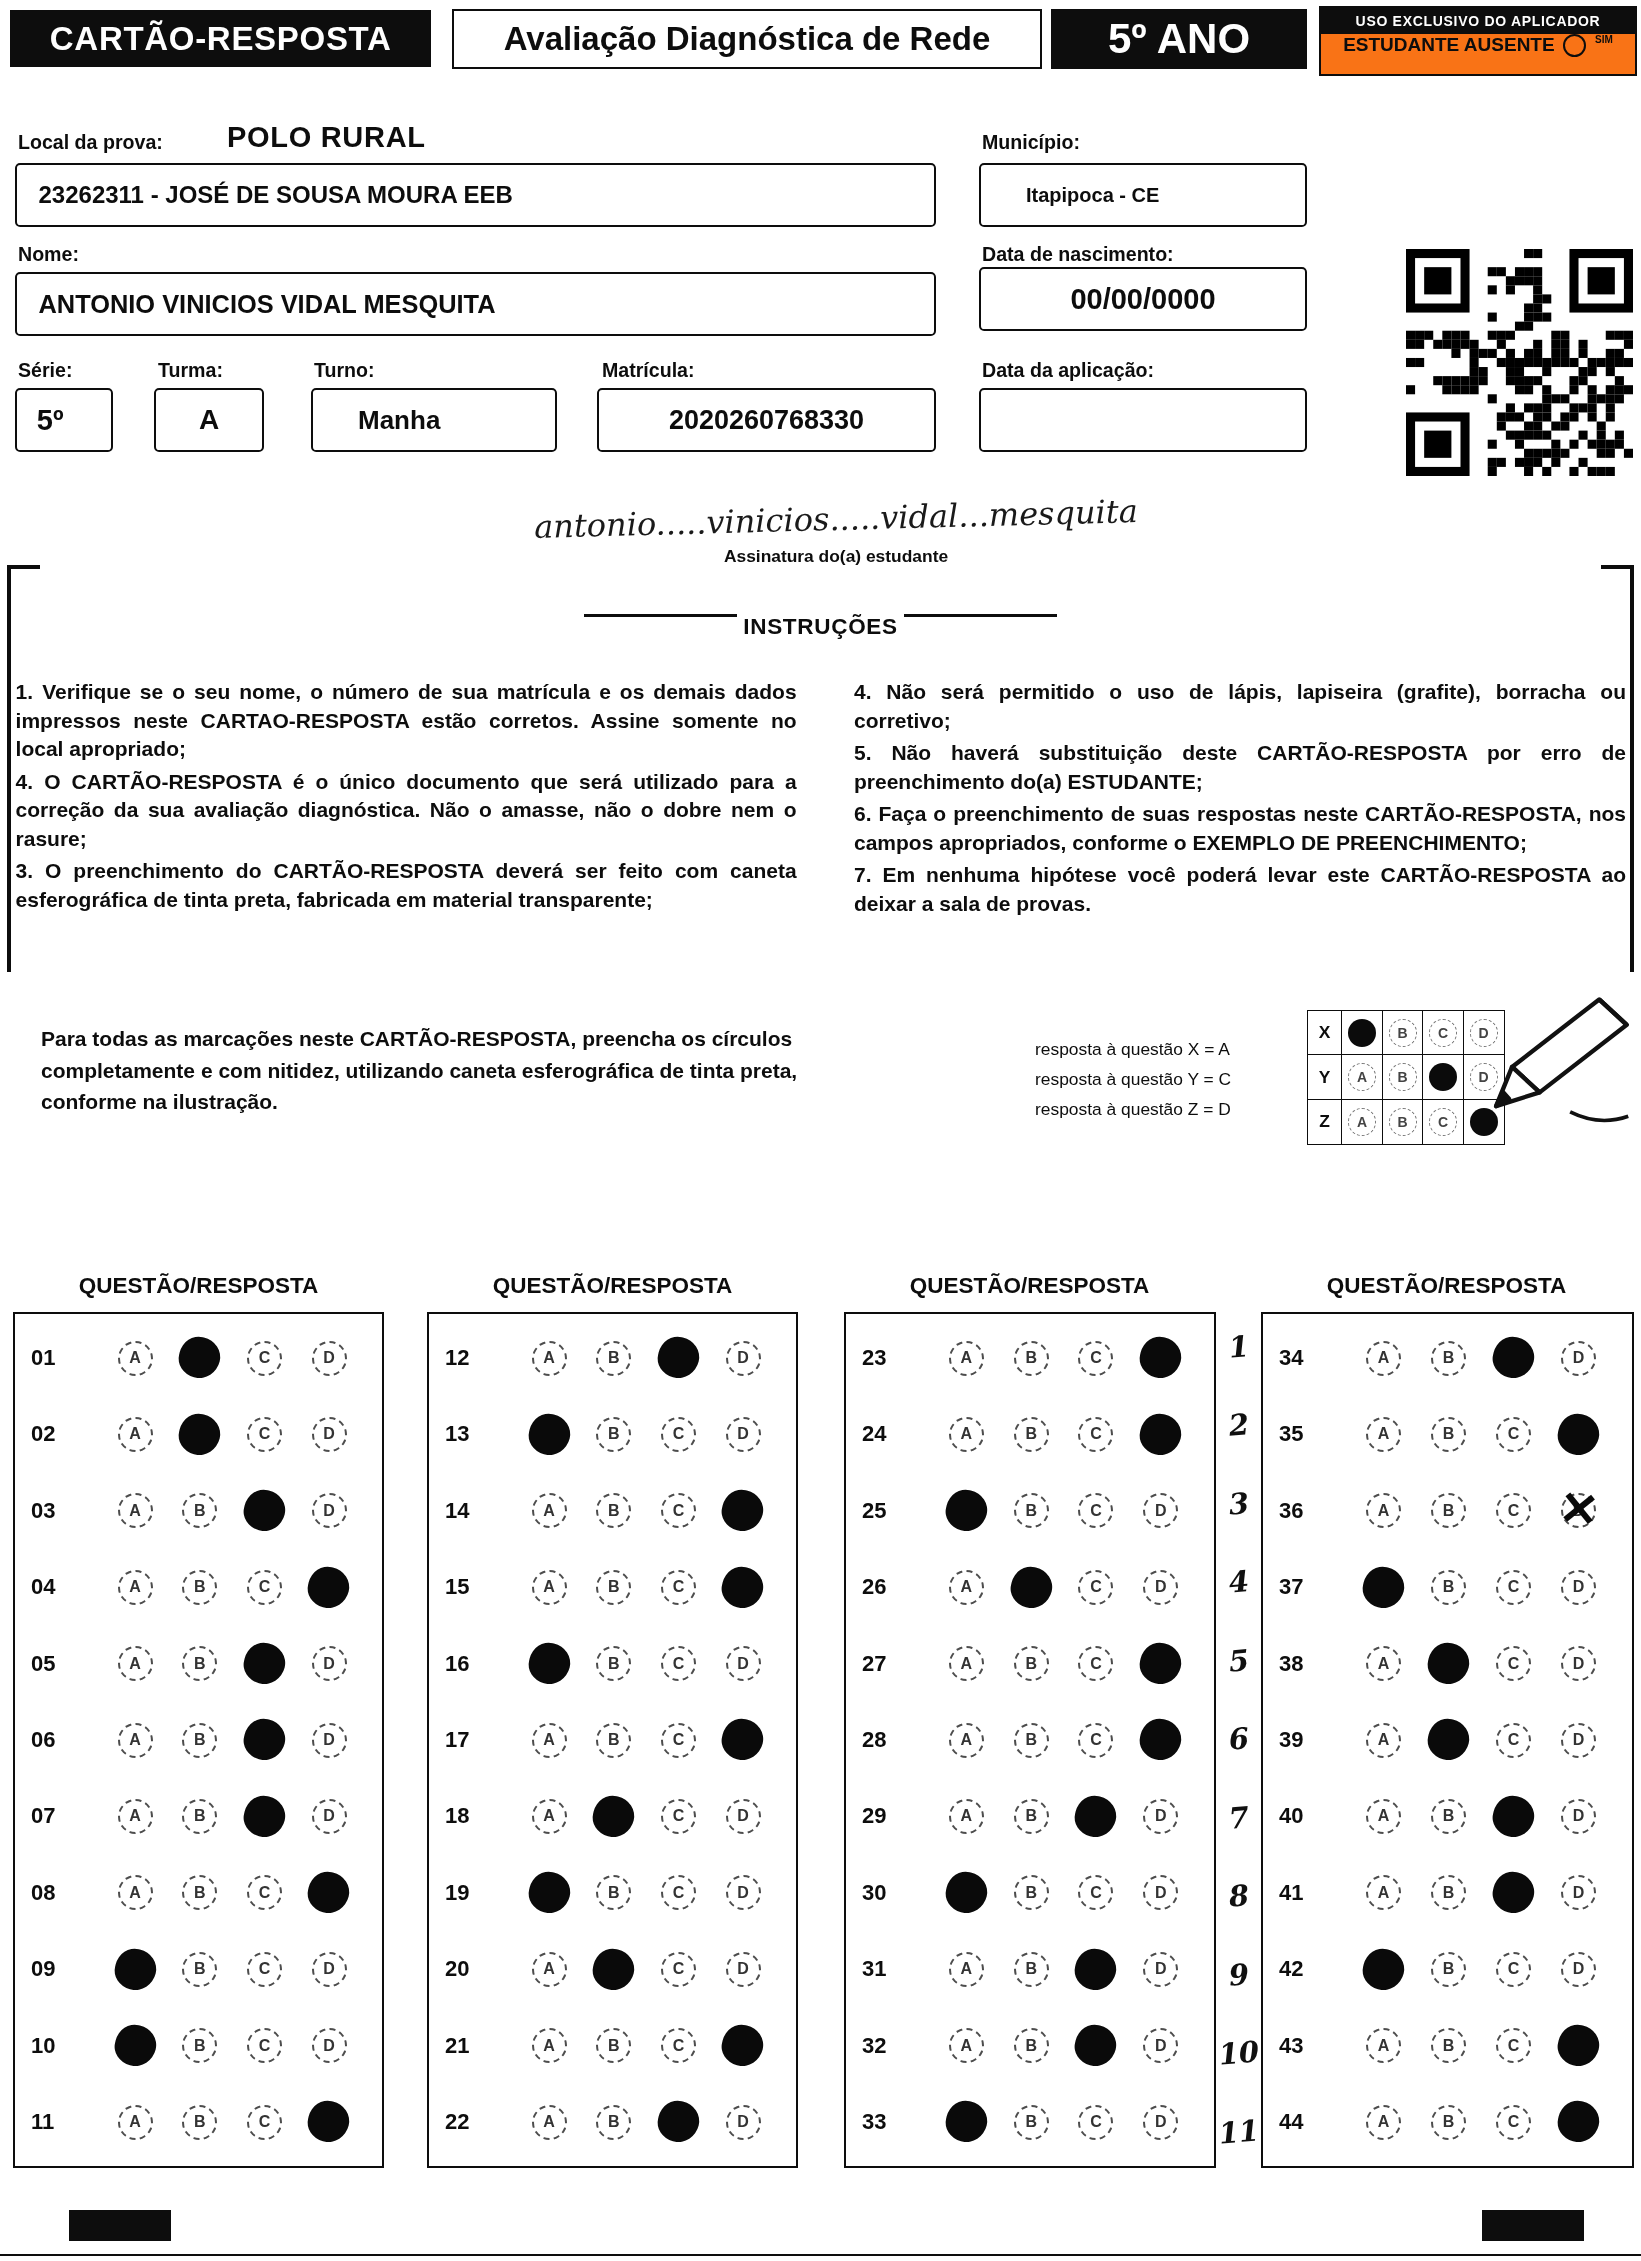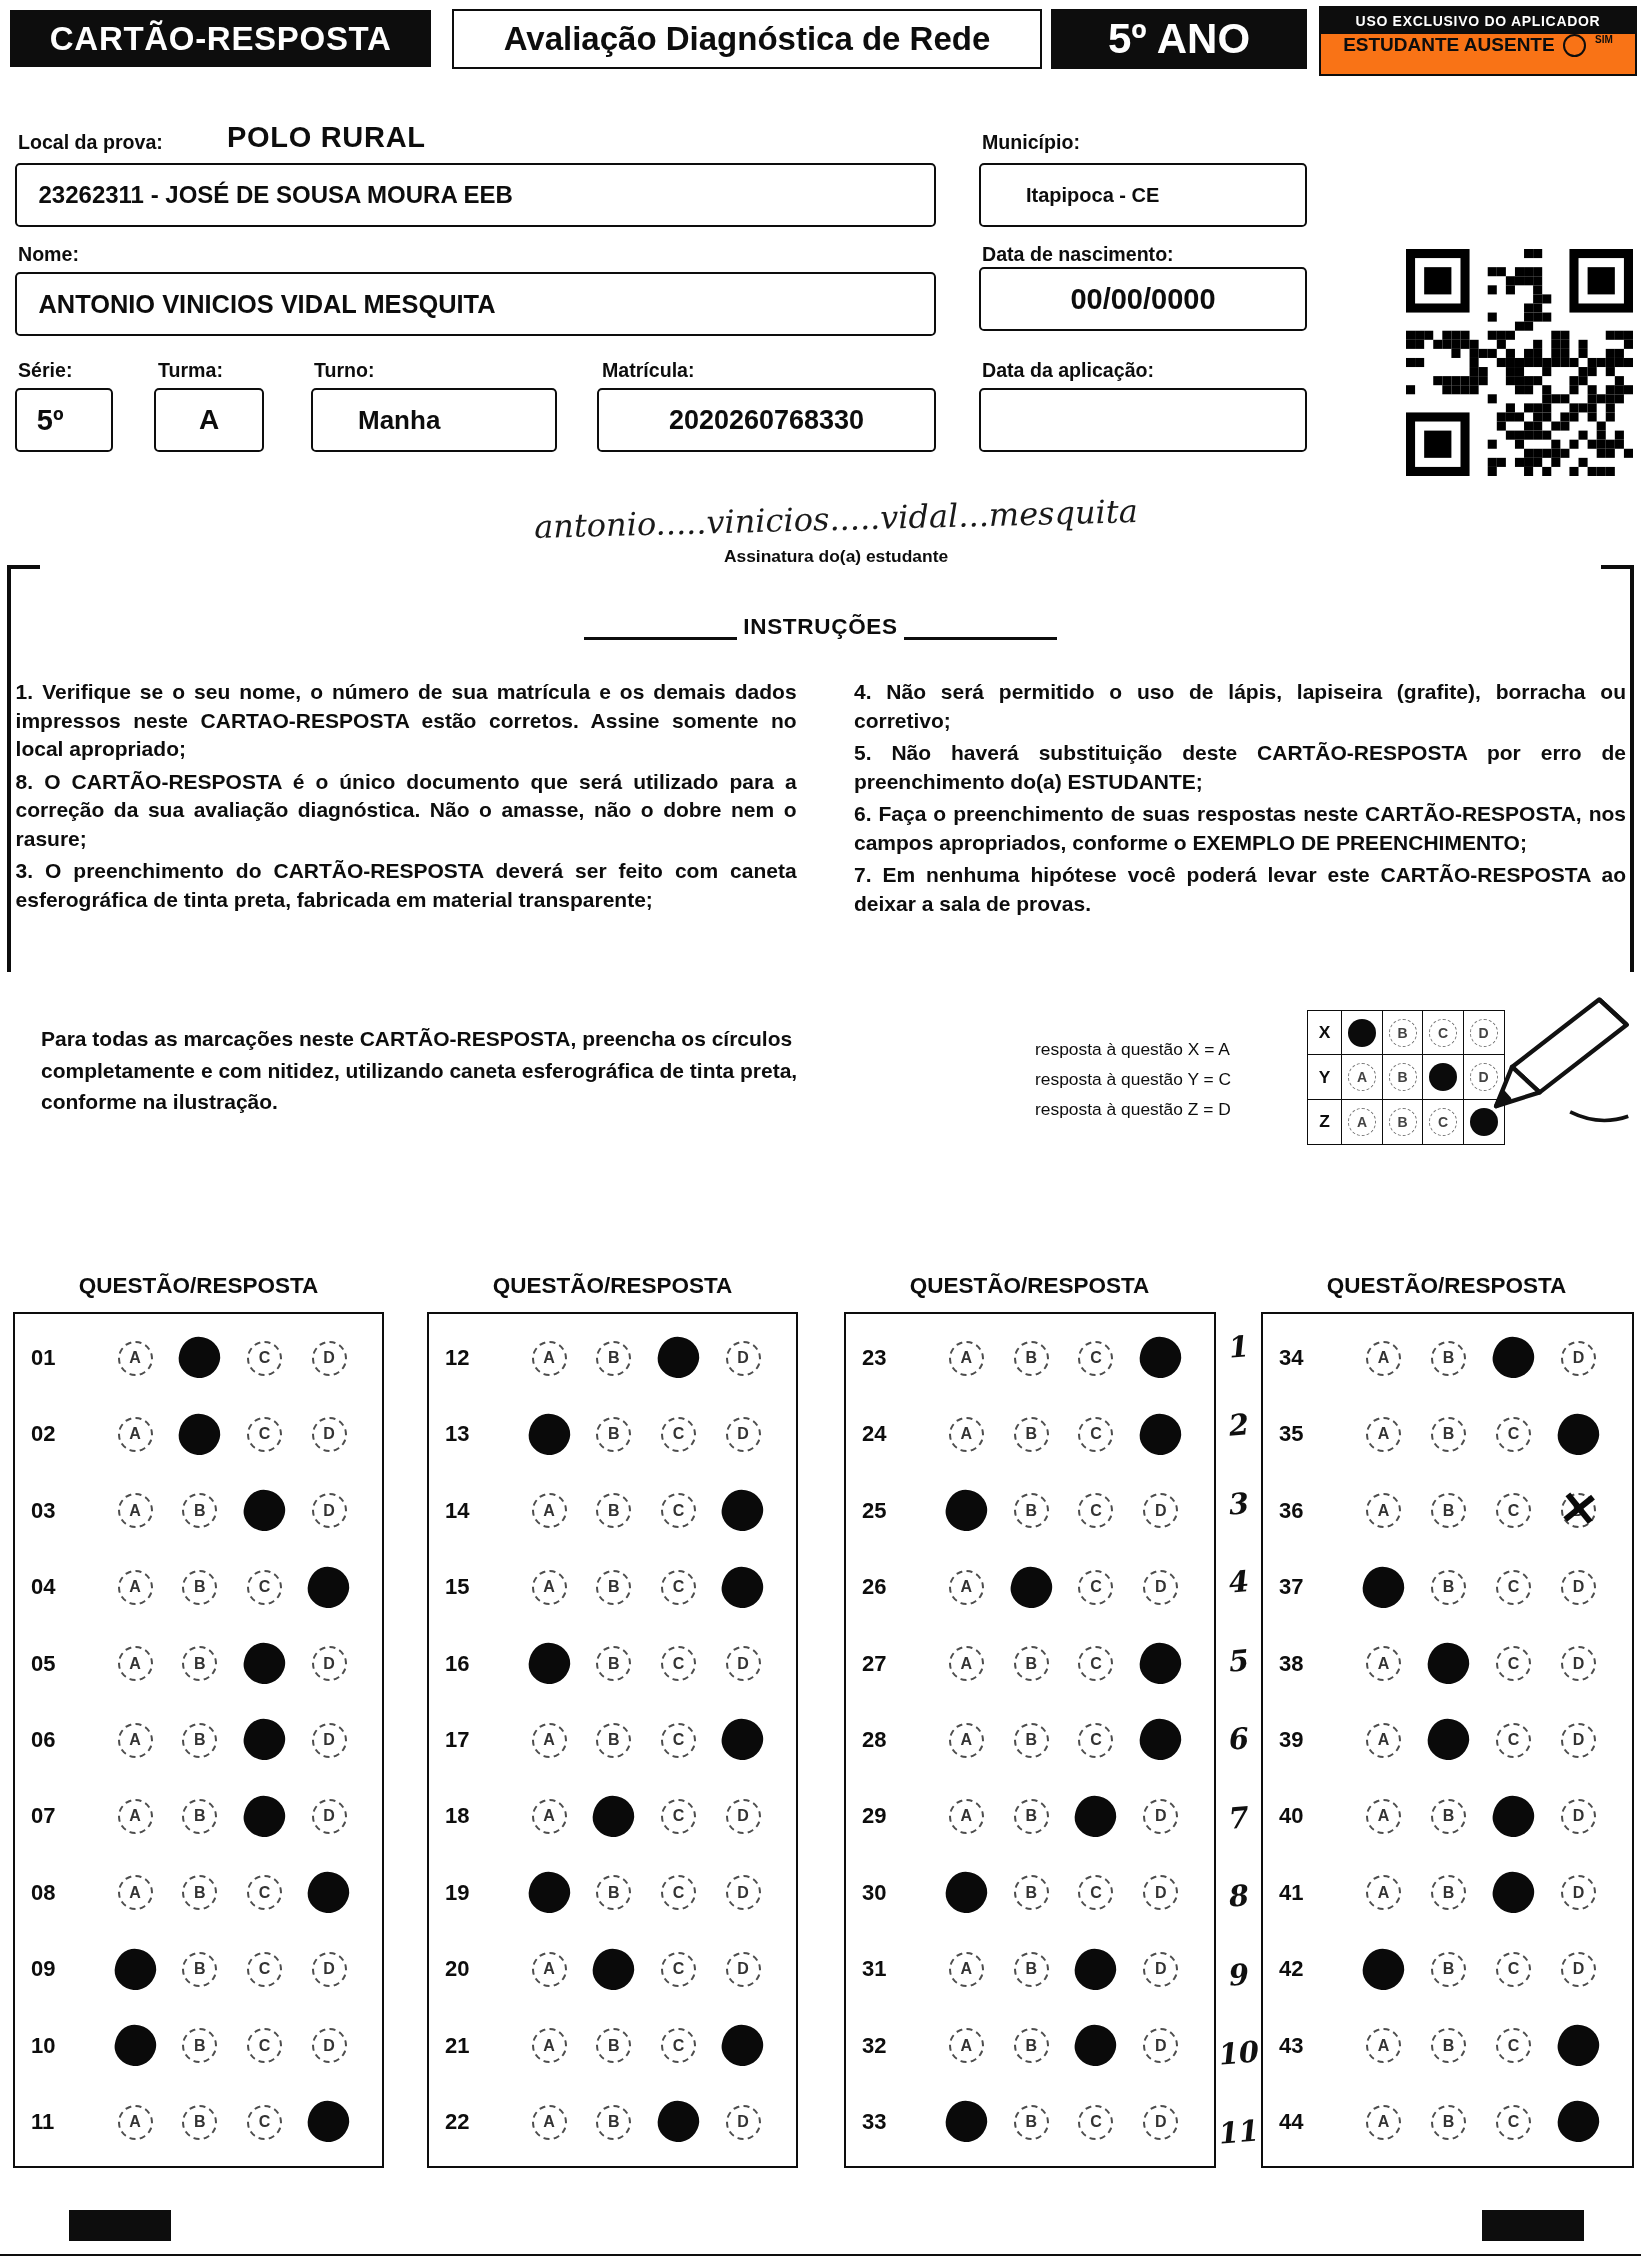--- a/index.html
+++ b/index.html
@@ -47,21 +47,21 @@
 
   
   .sig-text{left:451px;top:500px;width:770px;text-align:center;font-family:"DejaVu Serif",serif;font-style:italic;font-size:32px;color:#1a1a1a;transform:rotate(-1.5deg);white-space:nowrap}
   .sig-label{left:451px;top:546px;width:770px;text-align:center;font-weight:bold;font-size:17.4px}
 
   
   .bracket-left{left:7.3px;top:565px;width:33px;height:407px;border-left:4.4px solid #0d0d0d;border-top:4.4px solid #0d0d0d}
   .bracket-right{left:1601px;top:565px;width:33px;height:407px;border-right:4.4px solid #0d0d0d;border-top:4.4px solid #0d0d0d}
 
   
-  .instr-head{left:0;right:0;top:614px;display:flex;align-items:flex-end;justify-content:center;gap:6px}
+  .instr-head{left:0;right:0;top:614px;display:flex;align-items:flex-start;justify-content:center;gap:6px}
   .instr-head .line{width:153px;height:2.9px;background:#0d0d0d}
   .instr-head .txt{font-weight:bold;font-size:22.5px;letter-spacing:0.7px}
   .instr-col{top:674px;font-size:21px;font-weight:bold;line-height:1.36;text-align:justify}
   .instr-col p{margin:4px}
   .instr-left{left:11.6px;width:789px}
   .instr-right{left:850px;width:780px}
 
   
   .mark-par{left:41px;top:1023px;width:857px;font-size:21px;font-weight:bold;line-height:1.5}
   .legend{left:1035px;top:1035px;width:269px}
@@ -338,21 +338,21 @@
   <div class="abs bracket-left"></div>
   <div class="abs bracket-right"></div>
 
   <div class="abs instr-head">
     <span class="line"></span>
     <span class="txt">INSTRUÇÕES</span>
     <span class="line"></span>
   </div>
   <div class="abs instr-col instr-left">
     <p>1. Verifique se o seu nome, o número de sua matrícula e os demais dados impressos neste CARTAO-RESPOSTA estão corretos. Assine somente no local apropriado;</p>
-    <p>8. O CARTÃO-RESPOSTA é o único documento que será utilizado para a correção da sua avaliação diagnóstica. Não o amasse, não o dobre nem o rasure;</p>
+    <p>4. O CARTÃO-RESPOSTA é o único documento que será utilizado para a correção da sua avaliação diagnóstica. Não o amasse, não o dobre nem o rasure;</p>
     <p>3. O preenchimento do CARTÃO-RESPOSTA deverá ser feito com caneta esferográfica de tinta preta, fabricada em material transparente;</p>
   </div>
   <div class="abs instr-col instr-right">
     <p>4. Não será permitido o uso de lápis, lapiseira (grafite), borracha ou corretivo;</p>
     <p>5. Não haverá substituição deste CARTÃO-RESPOSTA por erro de preenchimento do(a) ESTUDANTE;</p>
     <p>6. Faça o preenchimento de suas respostas neste CARTÃO-RESPOSTA, nos campos apropriados, conforme o EXEMPLO DE PREENCHIMENTO;</p>
     <p>7. Em nenhuma hipótese você poderá levar este CARTÃO-RESPOSTA ao deixar a sala de provas.</p>
   </div>
 
   <div class="abs mark-par">Para todas as marcações neste CARTÃO-RESPOSTA, preencha os círculos completamente e com nitidez, utilizando caneta esferográfica de tinta preta, conforme na ilustração.</div>

